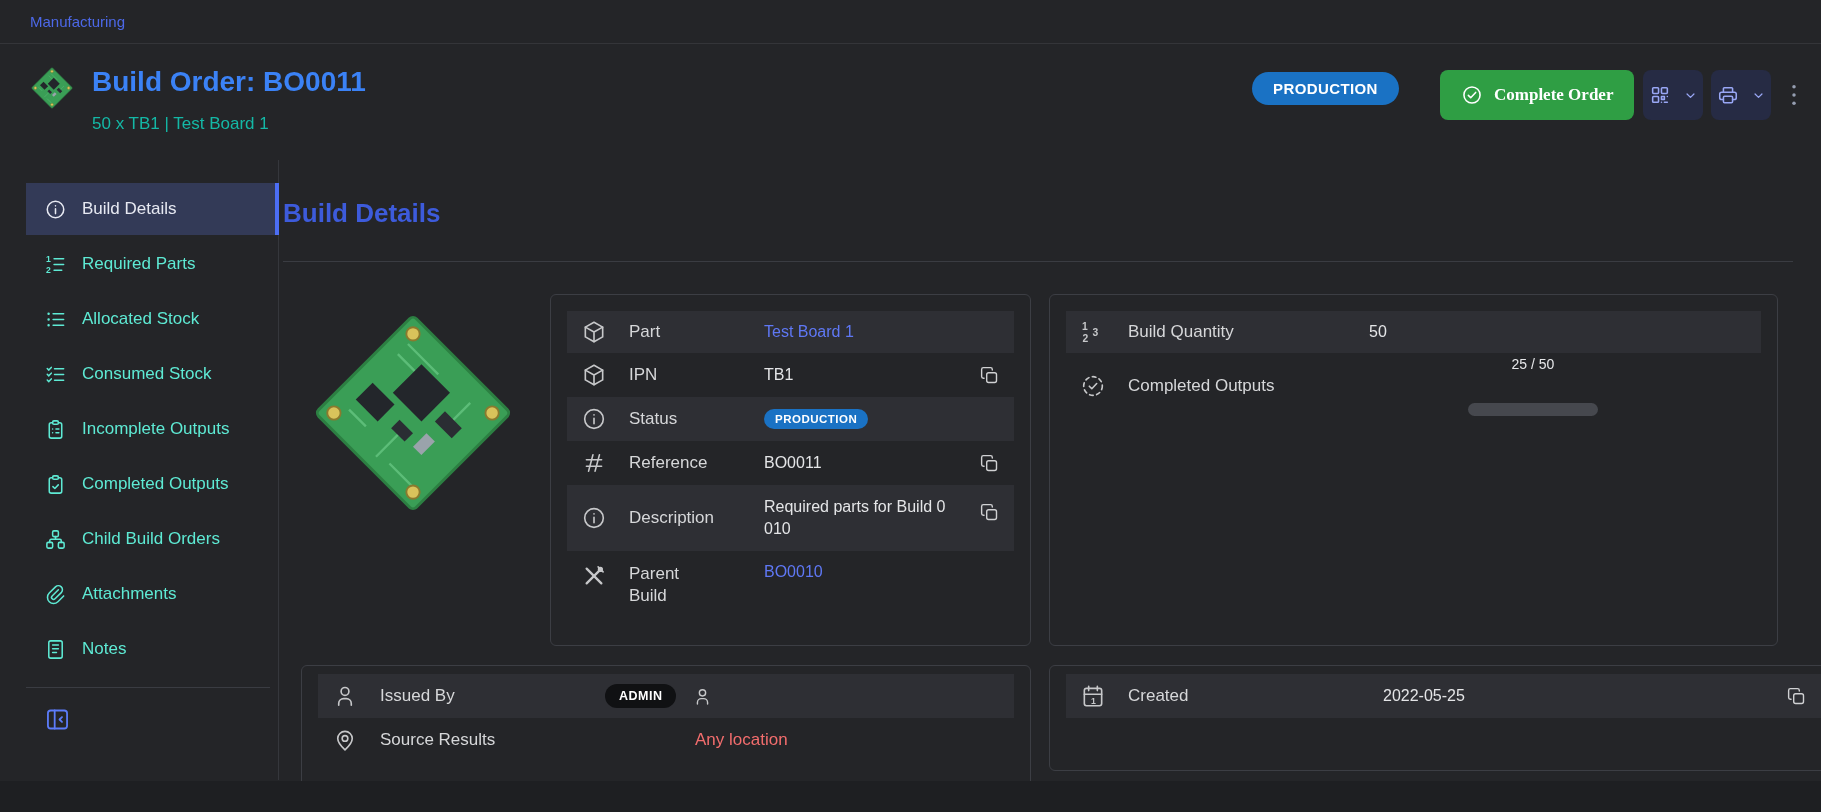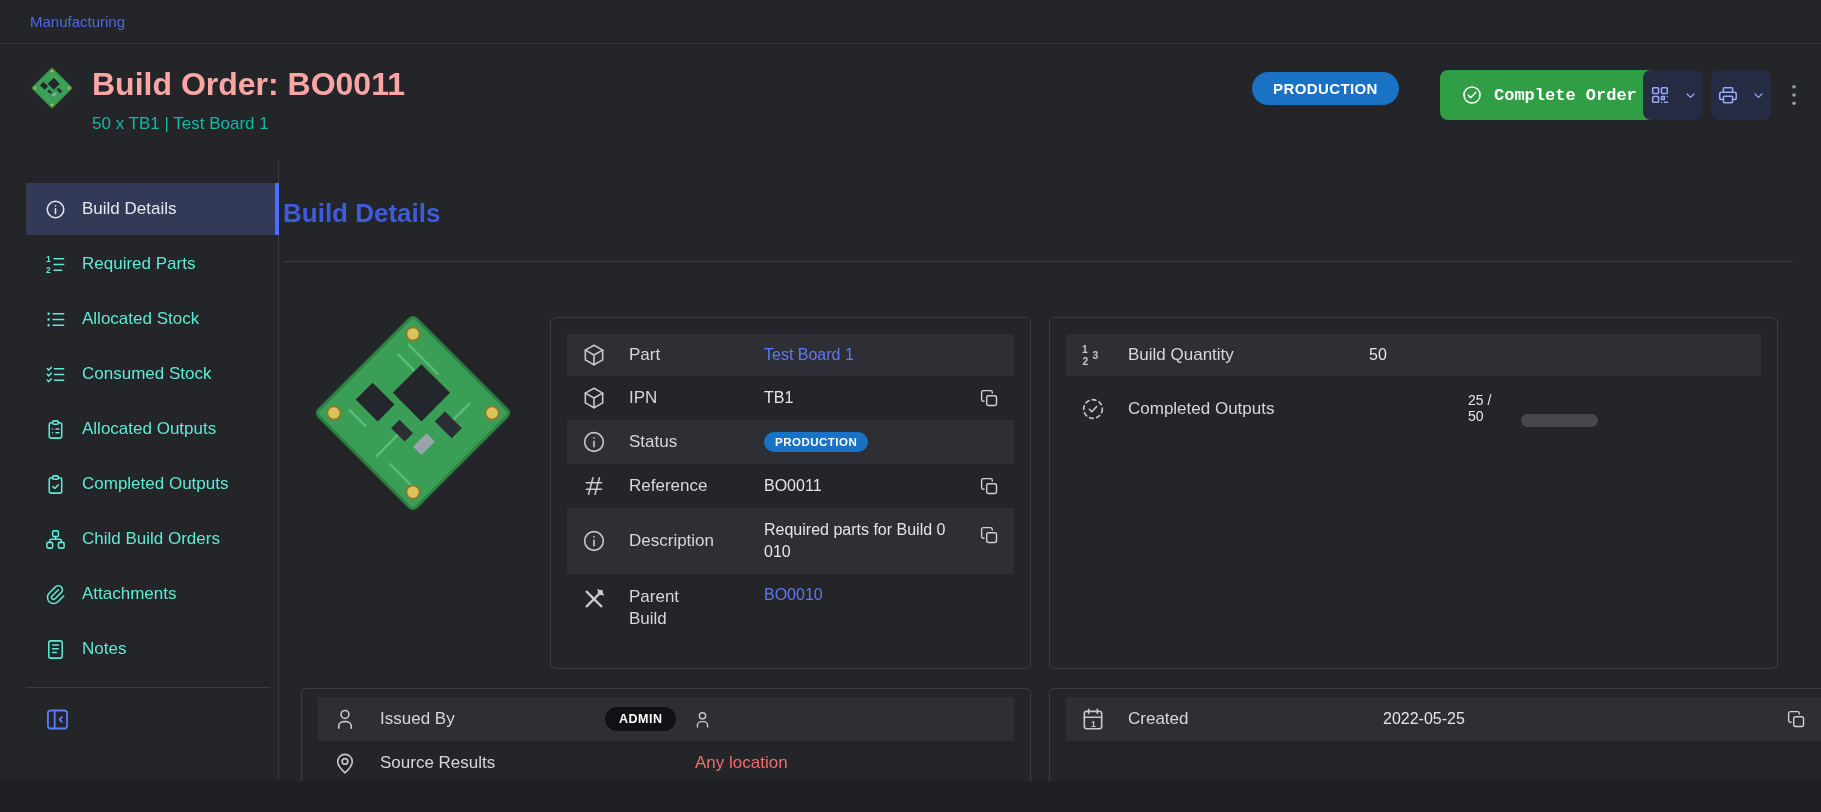--- a/index.html
+++ b/index.html
@@ -14,34 +14,34 @@
   
   .crumbbar {
     position:absolute; left:0; top:0; right:0; height:44px;
     border-bottom:1px solid #343539; display:flex; align-items:center; padding:0 30px;
   }
   .crumb-link { color:#4c68e8; font-size:15px; text-decoration:none; cursor:pointer; }
 
   
   .header { position:absolute; left:0; top:44px; right:0; height:116px; }
   .part-thumb { position:absolute; left:27px; top:19px; width:50px; height:50px; }
-  .page-title { position:absolute; left:92px; top:22px; font-size:32px; font-weight:bold; color:#fca5a5; }
+  .page-title { position:absolute; left:92px; top:22px; font-size:28px; font-weight:bold; color:#3b82f6; }
   .page-subtitle { position:absolute; left:92px; top:70px; font-size:17px; color:#14b8a6; }
 
   .status-pill {
     position:absolute; left:1252px; top:28px; height:33px; padding:0 21px;
     background:#1a72c4; color:#fff; border-radius:17px;
     font-size:15px; font-weight:bold; letter-spacing:.4px;
     display:flex; align-items:center;
   }
   .complete-btn {
     position:absolute; left:1440px; top:26px; height:50px; padding:0 21px;
     background:#2f9e44; border:none; border-radius:8px; cursor:pointer;
     display:flex; align-items:center; gap:11px;
-    color:#fff; font-size:17px; font-weight:600; font-family:Liberation Mono, monospace;
+    color:#fff; font-size:17px; font-weight:600; font-family:Liberation Serif, serif;
   }
   .icon-btn {
     position:absolute; top:26px; height:50px; border:none; border-radius:8px; cursor:pointer;
     background:#262b44; color:#99a7f5; display:flex; align-items:center; justify-content:center; gap:3px;
     padding:0 7px;
   }
   .icon-btn .sep { width:1px; height:26px; background:#1b1f33; margin:0 3px; }
   .qr-btn { left:1643px; width:60px; }
   .print-btn { left:1711px; width:60px; }
   .kebab-btn {
@@ -74,21 +74,21 @@
   }
   .collapse-btn svg { width:27px; height:27px; }
 
   
   .main-heading { position:absolute; left:283px; top:198px; font-size:26px; font-weight:bold; color:#3d5bdb; }
   .heading-rule { position:absolute; left:283px; top:261px; width:1510px; border-top:1px solid #3a3c42; }
 
   .pcb-large { position:absolute; left:294px; top:294px; width:238px; height:238px; }
 
   .card {
-    position:absolute; border:1px solid #3c3e44; border-radius:6px; background:#242528;margin-top:23px;
+    position:absolute; border:1px solid #3c3e44; border-radius:6px; background:#242528;
   }
   .card-details  { left:550px;  top:294px; width:481px; height:352px; padding:16px 16px; }
   .card-quantity { left:1049px; top:294px; width:729px; height:352px; padding:16px 16px; }
   .card-issued   { left:301px;  top:665px; width:730px; height:136px; padding:8px 16px; }
   .card-created  { left:1049px; top:665px; width:851px; height:106px; padding:8px 16px; }
 
   .drow { display:flex; align-items:center; padding:0 14px; }
   .drow.stripe { background:#2e2f34; }
   .ric { width:26px; height:26px; flex:none; color:#c7c8ca; display:flex; }
   .ric svg { width:26px; height:26px; }
@@ -110,21 +110,21 @@
   .wrap62 { display:inline-block; width:62px; }
 
   .admin-badge {
     background:#101113; color:#fff; font-size:12.5px; font-weight:bold; letter-spacing:.5px;
     padding:5px 14px; border-radius:13px;
   }
   .user-after { margin-left:16px; color:#c7c8ca; display:flex; }
   .user-after svg { width:21px; height:21px; }
   .danger-val { color:#f26d6d; padding-left:90px; font-size:17px; }
 
-  .progress-stack { margin-left:115px; width:130px; display:flex; flex-direction:row; align-items:flex-end;gap:28px; }
+  .progress-stack { margin-left:115px; width:130px; display:flex; flex-direction:column; align-items:center;gap:28px; }
   .progress-label { font-size:14px; color:#e6e7e9; margin-bottom:3px; }
   .progress-track { width:130px; height:13px; border-radius:7px; background:#46484e; overflow:hidden; }
   .progress-fill { height:100%; background:#e8590c; border-radius:7px 0 0 7px; }
 
   .created-val { padding-left:30px; }
   .created-copy { margin-right:62px; }
 
   .footer-band { position:absolute; left:0; right:0; top:781px; bottom:0; background:#1e1f22; }
 
   .hidden-defs { position:absolute; width:0; height:0; overflow:hidden; }
@@ -359,21 +359,21 @@
           </svg>
         </span>
       <span class="nav-label">Consumed Stock</span>
     </div>
     <div class="nav-item">
       <span class="nav-icon">
           <svg viewBox="0 0 24 24" fill="none" stroke="currentColor" stroke-width="1.6" stroke-linecap="round" stroke-linejoin="round">
             <use href="#i-clipboard-list"></use>
           </svg>
         </span>
-      <span class="nav-label">Allocated Outputs</span>
+      <span class="nav-label">Incomplete Outputs</span>
     </div>
     <div class="nav-item">
       <span class="nav-icon">
           <svg viewBox="0 0 24 24" fill="none" stroke="currentColor" stroke-width="1.6" stroke-linecap="round" stroke-linejoin="round">
             <use href="#i-clipboard-check"></use>
           </svg>
         </span>
       <span class="nav-label">Completed Outputs</span>
     </div>
     <div class="nav-item">

